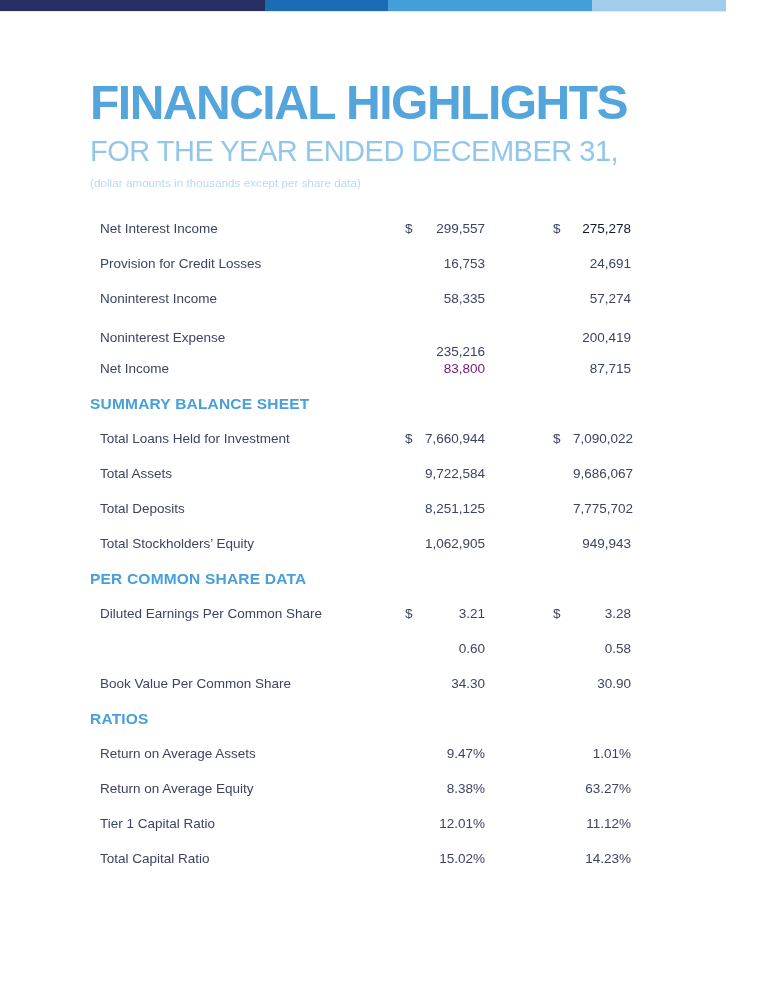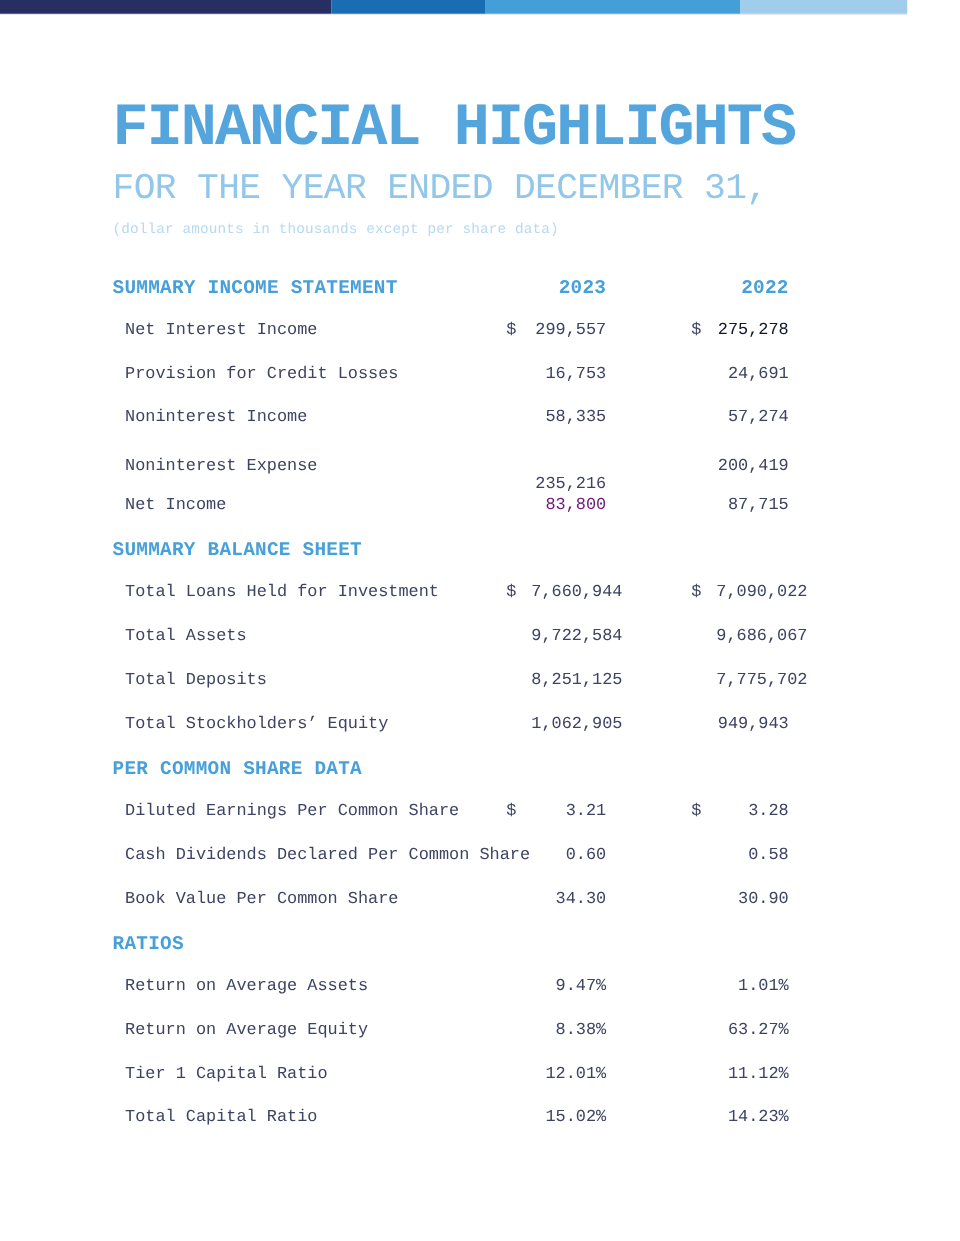--- a/index.html
+++ b/index.html
@@ -2,21 +2,21 @@
 <html><head>
 <meta charset="utf-8">
 <style>
   html, body { margin: 0; padding: 0; background: #ffffff; }
   .page {
     width: 726px;
     height: 993px;
     background: #ffffff;
     position: relative;
     overflow: hidden;
-    font-family: Liberation Mono, monospace;
+    font-family: Liberation Sans, sans-serif;
   }
   
   .topbar {
     display: flex;
     width: 100%;
     height: 11px;
     box-shadow: 0 1px 0 rgba(110, 120, 150, 0.18);
   }
   .topbar .seg { height: 100%; }
   .seg-1 { width: 265px; }
@@ -94,25 +94,20 @@
     <div class="seg seg-3" style="background: rgb(68, 158, 216);"></div>
     <div class="seg seg-4" style="background: rgb(160, 205, 235);"></div>
   </div>
 
   <div class="content">
     <h1 class="title" style="color: rgb(85, 165, 221);">FINANCIAL HIGHLIGHTS</h1>
     <h2 class="subtitle" style="color: rgb(146, 199, 234);">FOR THE YEAR ENDED DECEMBER 31,</h2>
     <p class="note" style="color: rgb(183, 217, 242);">(dollar amounts in thousands except per share data)</p>
 
     <div class="table" id="table">
-  <div class="row heading-row">
-    <div class="cell heading" style="color: rgb(71, 160, 217);">SUMMARY INCOME STATEMENT</div>
-    <div class="cell year y1" style="color: rgb(71, 160, 217);">2023</div>
-    <div class="cell year y2" style="color: rgb(71, 160, 217);">2022</div>
-  </div>
 
   <div class="row data-row">
     <div class="cell label" style="color: rgb(61, 67, 99);">Net Interest Income</div>
     <div class="cell dollar d1" style="color: rgb(61, 67, 99);">$</div>
     <div class="cell value v1" style="color: rgb(61, 67, 99);">299,557</div>
     <div class="cell spacer"></div>
     <div class="cell dollar d2" style="color: rgb(61, 67, 99);">$</div>
     <div class="cell value v2" style="color: #0f172a;">275,278</div>
   </div>
 
@@ -203,21 +198,20 @@
   <div class="row data-row">
     <div class="cell label" style="color: rgb(61, 67, 99);">Diluted Earnings Per Common Share</div>
     <div class="cell dollar d1" style="color: rgb(61, 67, 99);">$</div>
     <div class="cell value v1" style="color: rgb(61, 67, 99);">3.21</div>
     <div class="cell spacer"></div>
     <div class="cell dollar d2" style="color: rgb(61, 67, 99);">$</div>
     <div class="cell value v2" style="color: rgb(61, 67, 99);">3.28</div>
   </div>
 
   <div class="row data-row">
-    <div class="cell label" style="color: rgb(61, 67, 99);">Cash Dividends Declared Per Common Share</div>
     <div class="cell dollar d1"></div>
     <div class="cell value v1" style="color: rgb(61, 67, 99);">0.60</div>
     <div class="cell spacer"></div>
     <div class="cell dollar d2"></div>
     <div class="cell value v2" style="color: rgb(61, 67, 99);">0.58</div>
   </div>
 
   <div class="row data-row">
     <div class="cell label" style="color: rgb(61, 67, 99);">Book Value Per Common Share</div>
     <div class="cell dollar d1"></div>

